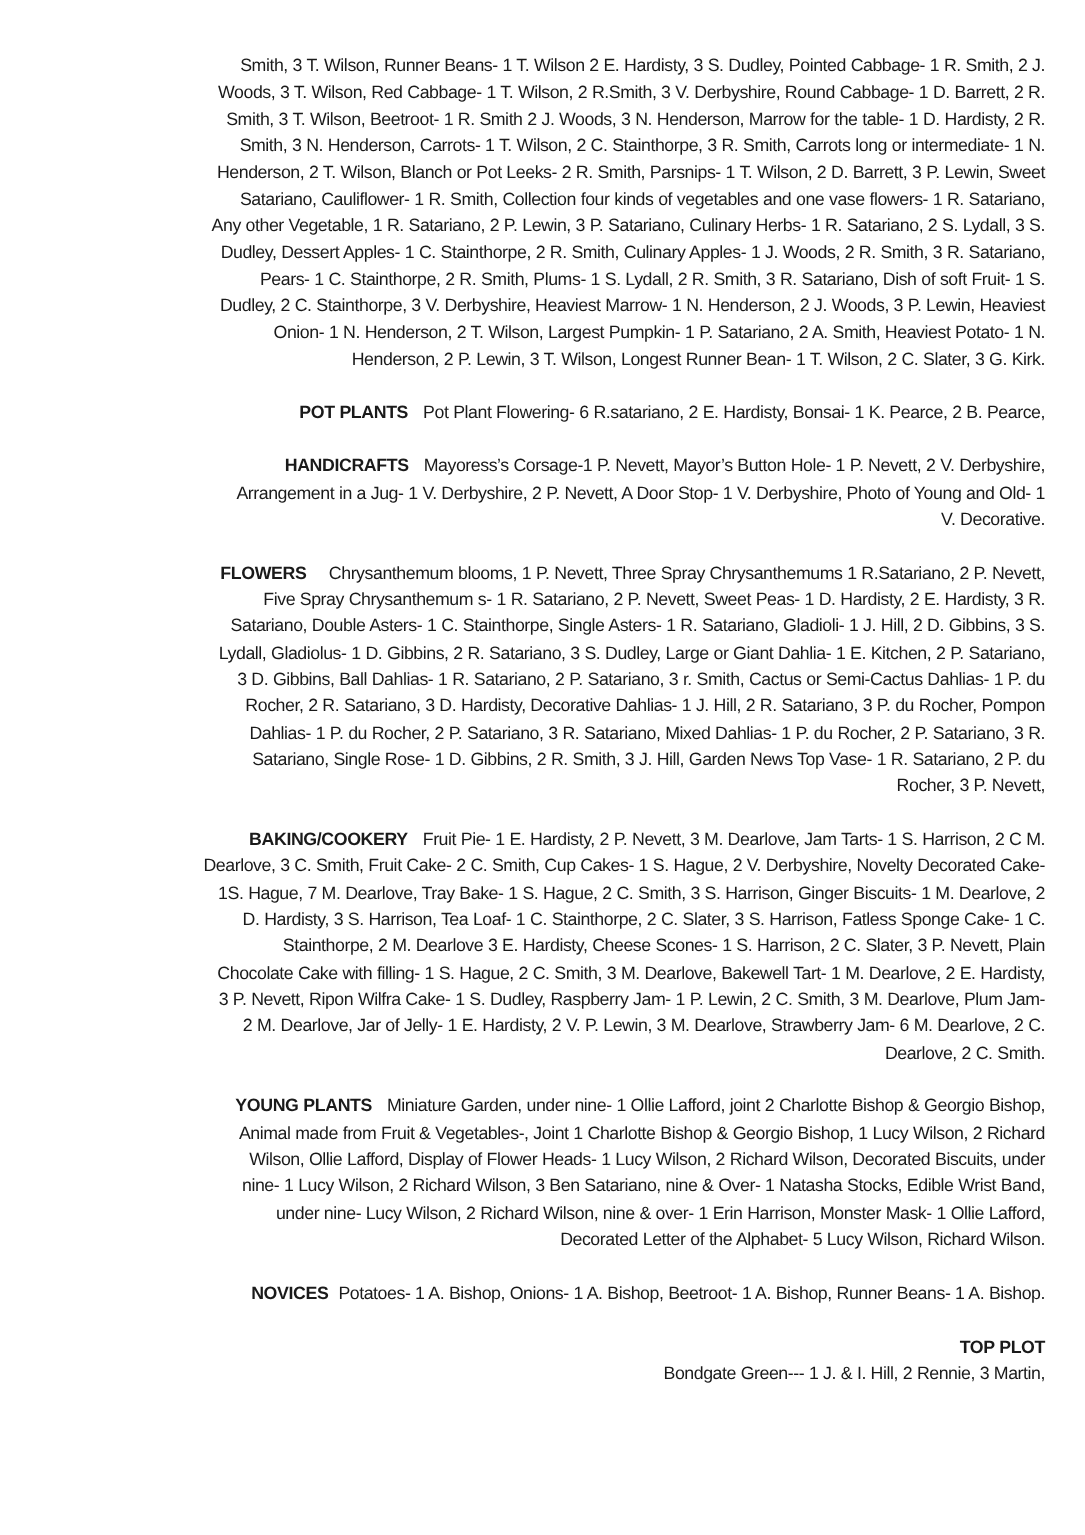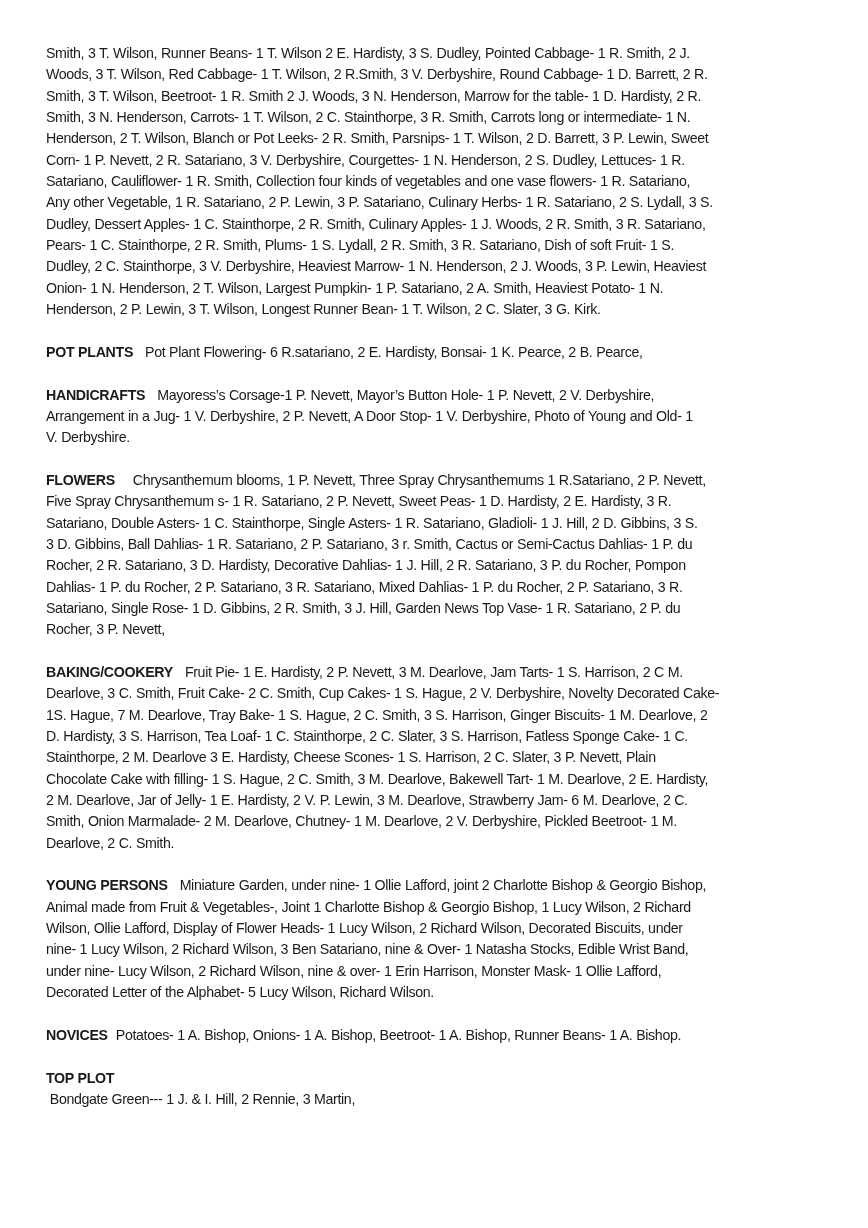--- a/index.html
+++ b/index.html
@@ -3,82 +3,82 @@
 <meta charset="utf-8">
 <style>
   html, body { margin: 0; padding: 0; background: #ffffff; }
   body { width: 868px; height: 1228px; position: relative; overflow: hidden; }
   .page {
     position: absolute; left: 46px; top: 43px; width: 790px;
     font-family: "Liberation Sans", sans-serif;
     font-size: 14.2px; line-height: 21.35px; color: #1a1a1a;
     letter-spacing: -0.35px; word-spacing: 0.2px;
   }
-  .para { margin: 0 0 21.35px 0; }
+  .para { margin: 0 0 21.35px 0; text-align: right; }
   .line { display: block; white-space: nowrap; }
   .heading { font-weight: bold; letter-spacing: -0.3px; }
   .gap { display: inline-block; width: 12px; }
   .underline { }
 </style>
 </head>
 <body>
 
 <div class="page">
 
   <div class="para">
     <span class="line">Smith, 3 T. Wilson, Runner Beans- 1 T. Wilson 2 E. Hardisty, 3 S. Dudley, Pointed Cabbage- 1 R. Smith, 2 J.</span>
     <span class="line">Woods, 3 T. Wilson, Red Cabbage- 1 T. Wilson, 2 R.Smith, 3 V. Derbyshire, Round Cabbage- 1 D. Barrett, 2 R.</span>
     <span class="line">Smith, 3 T. Wilson, Beetroot- 1 R. Smith 2 J. Woods, 3 N. Henderson, Marrow for the table- 1 D. Hardisty, 2 R.</span>
     <span class="line">Smith, 3 N. Henderson, Carrots- 1 T. Wilson, 2 C. Stainthorpe, 3 R. Smith, Carrots long or intermediate- 1 N.</span>
     <span class="line">Henderson, 2 T. Wilson, Blanch or Pot Leeks- 2 R. Smith, Parsnips- 1 T. Wilson, 2 D. Barrett, 3 P. Lewin, Sweet</span>
-    <span class="line">Corn- 1 P. Nevett, 2 R. Satariano, 3 V. Derbyshire, Courgettes- 1 N. Henderson, 2 S. Dudley, Lettuces- 1 R.</span>
     <span class="line">Satariano, Cauliflower- 1 R. Smith, Collection four kinds of vegetables and one vase flowers- 1 R. Satariano,</span>
     <span class="line">Any other Vegetable, 1 R. Satariano, 2 P. Lewin, 3 P. Satariano, Culinary Herbs- 1 R. Satariano, 2 S. Lydall, 3 S.</span>
     <span class="line">Dudley, Dessert Apples- 1 C. Stainthorpe, 2 R. Smith, Culinary Apples- 1 J. Woods, 2 R. Smith, 3 R. Satariano,</span>
     <span class="line">Pears- 1 C. Stainthorpe, 2 R. Smith, Plums- 1 S. Lydall, 2 R. Smith, 3 R. Satariano, Dish of soft Fruit- 1 S.</span>
     <span class="line">Dudley, 2 C. Stainthorpe, 3 V. Derbyshire, Heaviest Marrow- 1 N. Henderson, 2 J. Woods, 3 P. Lewin, Heaviest</span>
     <span class="line">Onion- 1 N. Henderson, 2 T. Wilson, Largest Pumpkin- 1 P. Satariano, 2 A. Smith, Heaviest Potato- 1 N.</span>
     <span class="line">Henderson, 2 P. Lewin, 3 T. Wilson, Longest Runner Bean- 1 T. Wilson, 2 C. Slater, 3 G. Kirk.</span>
   </div>
 
   <div class="para">
     <span class="line"><span class="heading">POT PLANTS</span><span class="gap"></span><span>Pot Plant Flowering- 6 R.satariano, 2 E. Hardisty, Bonsai- 1 K. Pearce, 2 B. Pearce,</span></span>
   </div>
 
   <div class="para">
     <span class="line"><span class="heading">HANDICRAFTS</span><span class="gap"></span><span>Mayoress’s Corsage-1 P. Nevett, Mayor’s Button Hole- 1 P. Nevett, 2 V. Derbyshire,</span></span>
     <span class="line">Arrangement in a Jug- 1 V. Derbyshire, 2 P. Nevett, A Door Stop- 1 V. Derbyshire, Photo of Young and Old- 1</span>
-    <span class="line">V. Derbyshire.</span>
+    <span class="line">V. Decorative.</span>
   </div>
 
   <div class="para">
     <span class="line"><span class="heading">FLOWERS</span><span class="gap" style="width:18px"></span><span>Chrysanthemum blooms, 1 P. Nevett, Three Spray Chrysanthemums 1 R.Satariano, 2 P. Nevett,</span></span>
     <span class="line">Five Spray Chrysanthemum s- 1 R. Satariano, 2 P. Nevett, Sweet Peas- 1 D. Hardisty, 2 E. Hardisty, 3 R.</span>
     <span class="line">Satariano, Double Asters- 1 C. Stainthorpe, Single Asters- 1 R. Satariano, Gladioli- 1 J. Hill, 2 D. Gibbins, 3 S.</span>
+    <span class="line">Lydall, Gladiolus- 1 D. Gibbins, 2 R. Satariano, 3 S. Dudley, Large or Giant Dahlia- 1 E. Kitchen, 2 P. Satariano,</span>
     <span class="line">3 D. Gibbins, Ball Dahlias- 1 R. Satariano, 2 P. Satariano, 3 r. Smith, Cactus or Semi-Cactus Dahlias- 1 P. du</span>
     <span class="line">Rocher, 2 R. Satariano, 3 D. Hardisty, Decorative Dahlias- 1 J. Hill, 2 R. Satariano, 3 P. du Rocher, Pompon</span>
     <span class="line">Dahlias- 1 P. du Rocher, 2 P. Satariano, 3 R. Satariano, Mixed Dahlias- 1 P. du Rocher, 2 P. Satariano, 3 R.</span>
     <span class="line">Satariano, Single Rose- 1 D. Gibbins, 2 R. Smith, 3 J. Hill, Garden News Top Vase- 1 R. Satariano, 2 P. du</span>
     <span class="line">Rocher, 3 P. Nevett,</span>
   </div>
 
   <div class="para">
     <span class="line"><span class="heading">BAKING/COOKERY</span><span class="gap"></span><span>Fruit Pie- 1 E. Hardisty, 2 P. Nevett, 3 M. Dearlove, Jam Tarts- 1 S. Harrison, 2 C M.</span></span>
     <span class="line">Dearlove, 3 C. Smith, Fruit Cake- 2 C. Smith, Cup Cakes- 1 S. Hague, 2 V. Derbyshire, Novelty Decorated Cake-</span>
     <span class="line">1S. Hague, 7 M. Dearlove, Tray Bake- 1 S. Hague, 2 C. Smith, 3 S. Harrison, Ginger Biscuits- 1 M. Dearlove, 2</span>
     <span class="line">D. Hardisty, 3 S. Harrison, Tea Loaf- 1 C. Stainthorpe, 2 C. Slater, 3 S. Harrison, Fatless Sponge Cake- 1 C.</span>
     <span class="line">Stainthorpe, 2 M. Dearlove 3 E. Hardisty, Cheese Scones- 1 S. Harrison, 2 C. Slater, 3 P. Nevett, Plain</span>
     <span class="line">Chocolate Cake with filling- 1 S. Hague, 2 C. Smith, 3 M. Dearlove, Bakewell Tart- 1 M. Dearlove, 2 E. Hardisty,</span>
+    <span class="line">3 P. Nevett, Ripon Wilfra Cake- 1 S. Dudley, Raspberry Jam- 1 P. Lewin, 2 C. Smith, 3 M. Dearlove, Plum Jam-</span>
     <span class="line">2 M. Dearlove, Jar of Jelly- 1 E. Hardisty, 2 V. P. Lewin, 3 M. Dearlove, Strawberry Jam- 6 M. Dearlove, 2 C.</span>
-    <span class="line">Smith, Onion Marmalade- 2 M. Dearlove, Chutney- 1 M. Dearlove, 2 V. Derbyshire, Pickled Beetroot- 1 M.</span>
     <span class="line">Dearlove, 2 C. Smith.</span>
   </div>
 
   <div class="para">
-    <span class="line"><span class="heading">YOUNG PERSONS</span><span class="gap"></span><span>Miniature Garden, under nine- 1 Ollie Lafford, joint 2 Charlotte Bishop &amp; Georgio Bishop,</span></span>
+    <span class="line"><span class="heading">YOUNG PLANTS</span><span class="gap"></span><span>Miniature Garden, under nine- 1 Ollie Lafford, joint 2 Charlotte Bishop &amp; Georgio Bishop,</span></span>
     <span class="line">Animal made from Fruit &amp; Vegetables-, Joint 1 Charlotte Bishop &amp; Georgio Bishop, 1 Lucy Wilson, 2 Richard</span>
     <span class="line">Wilson, Ollie Lafford, Display of Flower Heads- 1 Lucy Wilson, 2 Richard Wilson, Decorated Biscuits, under</span>
     <span class="line">nine- 1 Lucy Wilson, 2 Richard Wilson, 3 Ben Satariano, nine &amp; Over- 1 Natasha Stocks, Edible Wrist Band,</span>
     <span class="line">under nine- Lucy Wilson, 2 Richard Wilson, nine &amp; over- 1 Erin Harrison, Monster Mask- 1 Ollie Lafford,</span>
     <span class="line">Decorated Letter of the Alphabet- 5 Lucy Wilson, Richard Wilson.</span>
   </div>
 
   <div class="para">
     <span class="line"><span class="heading">NOVICES</span><span class="gap" style="width:8px"></span><span>Potatoes- 1 A. Bishop, Onions- 1 A. Bishop, Beetroot- 1 A. Bishop, Runner Beans- 1 A. Bishop.</span></span>
   </div>

